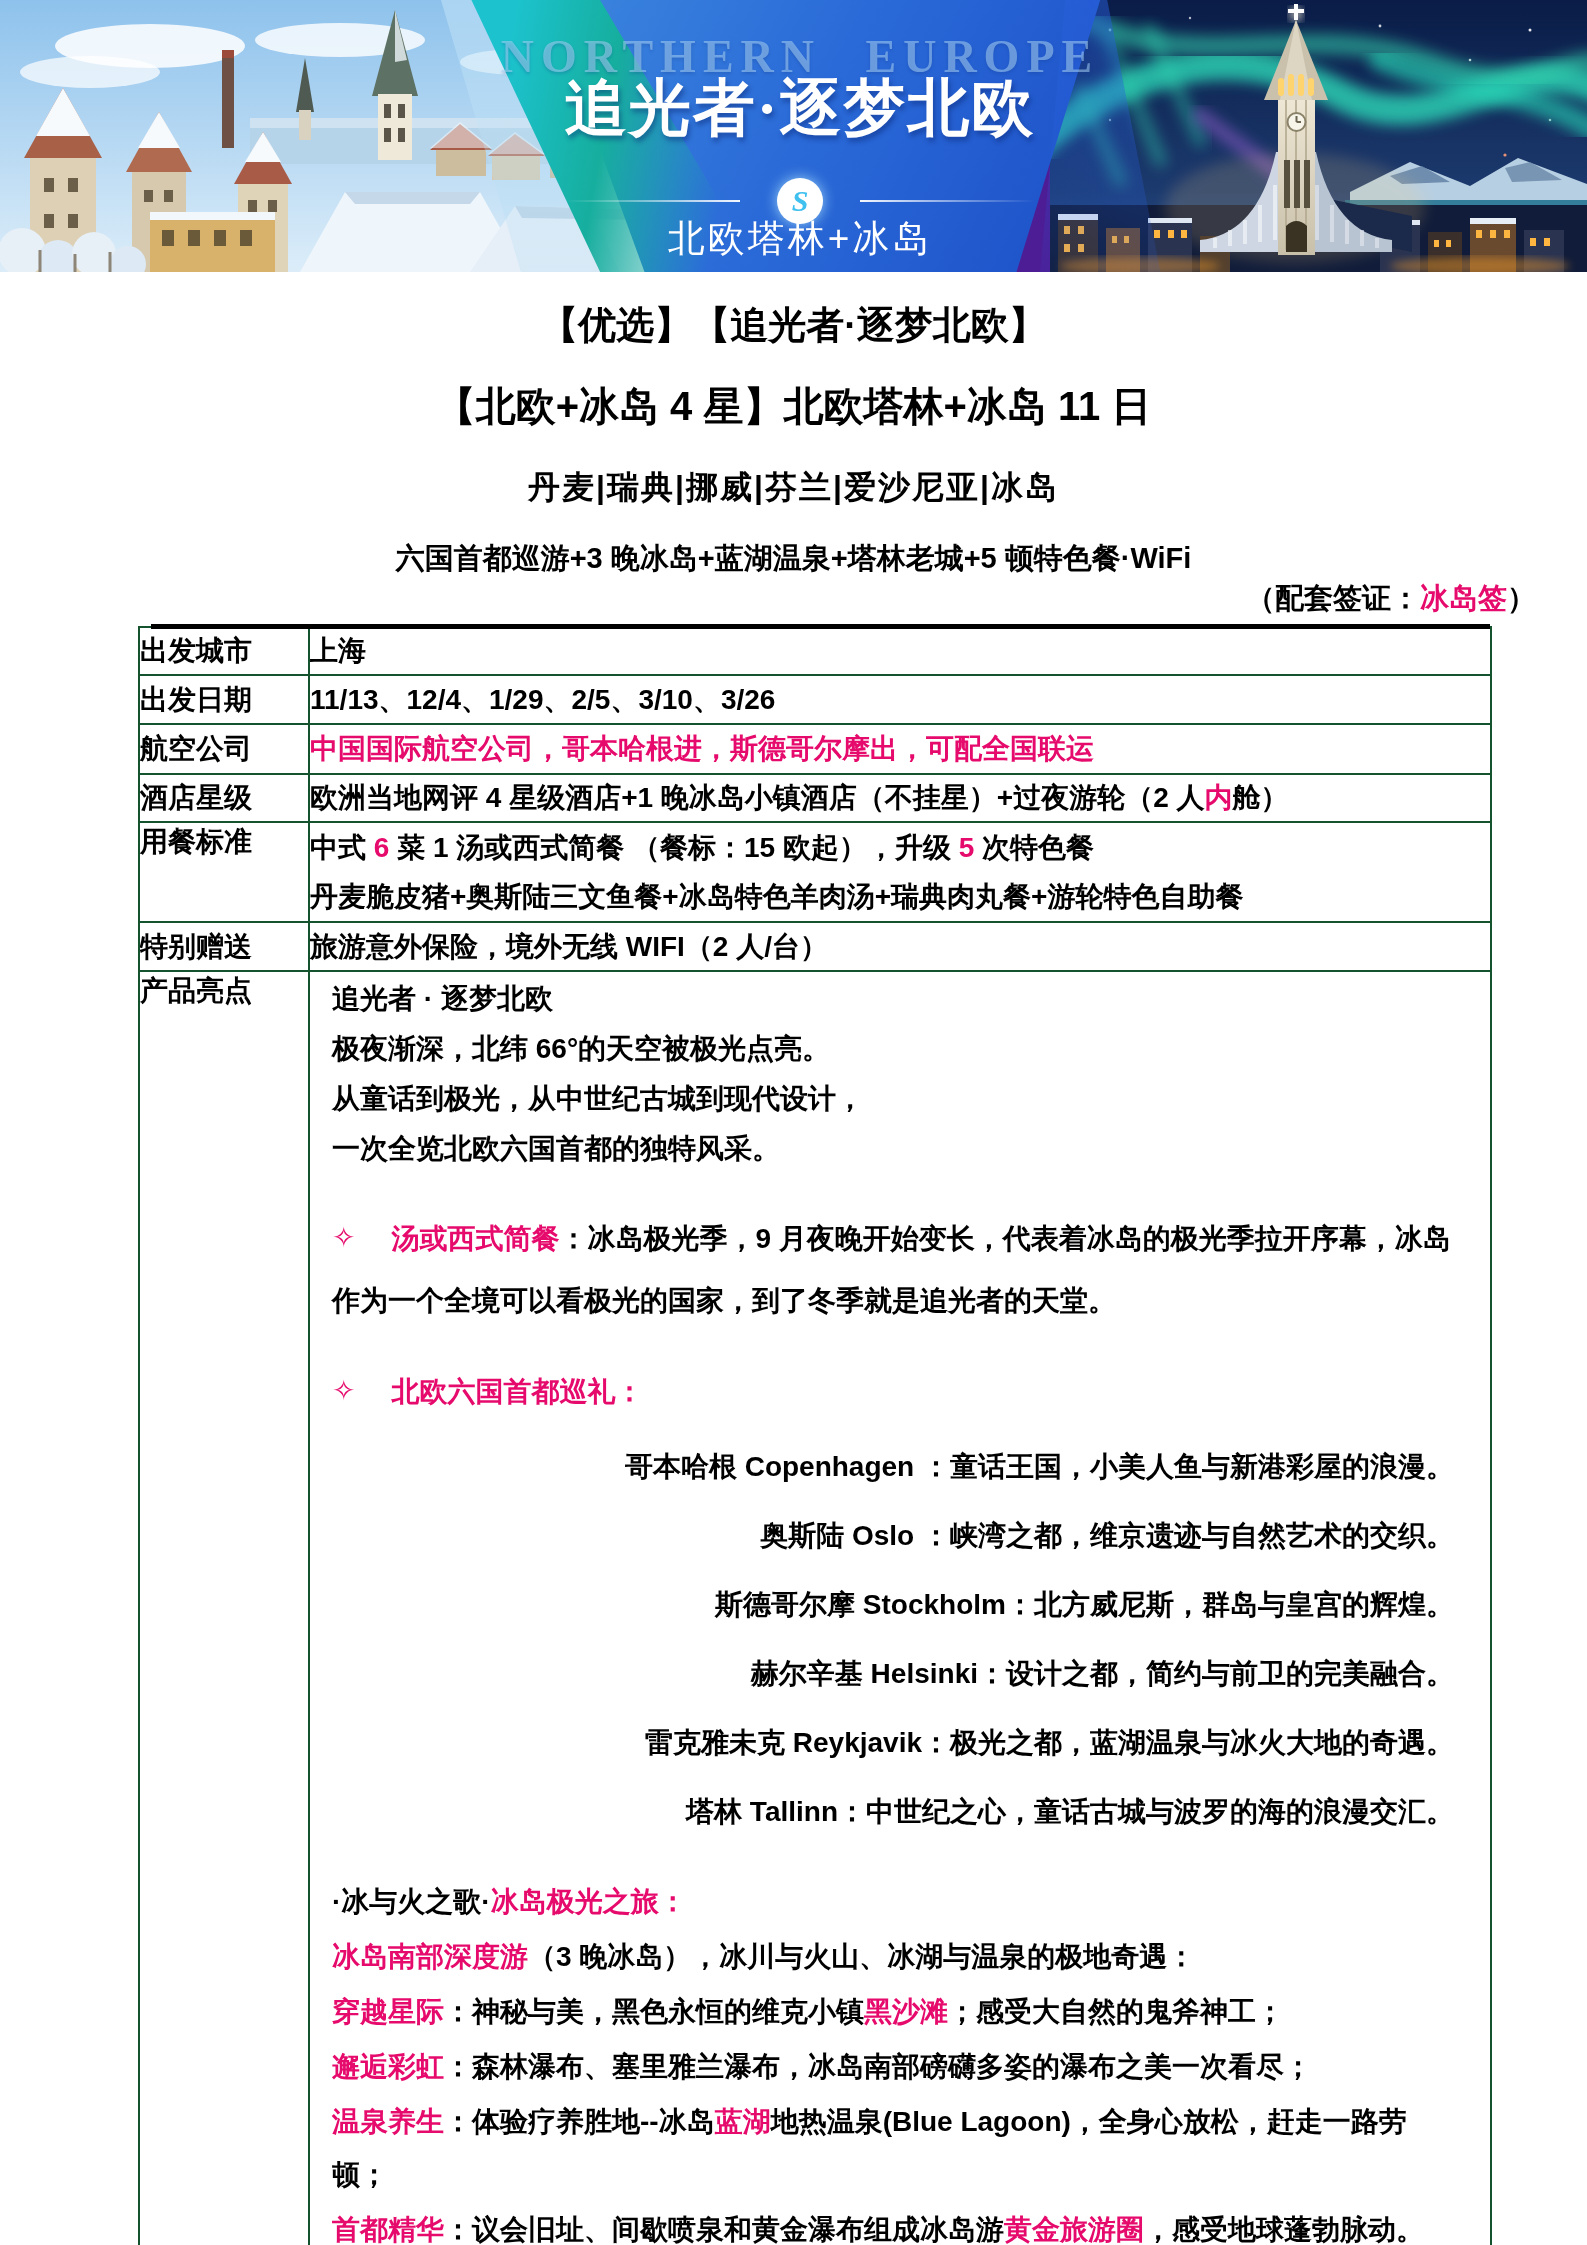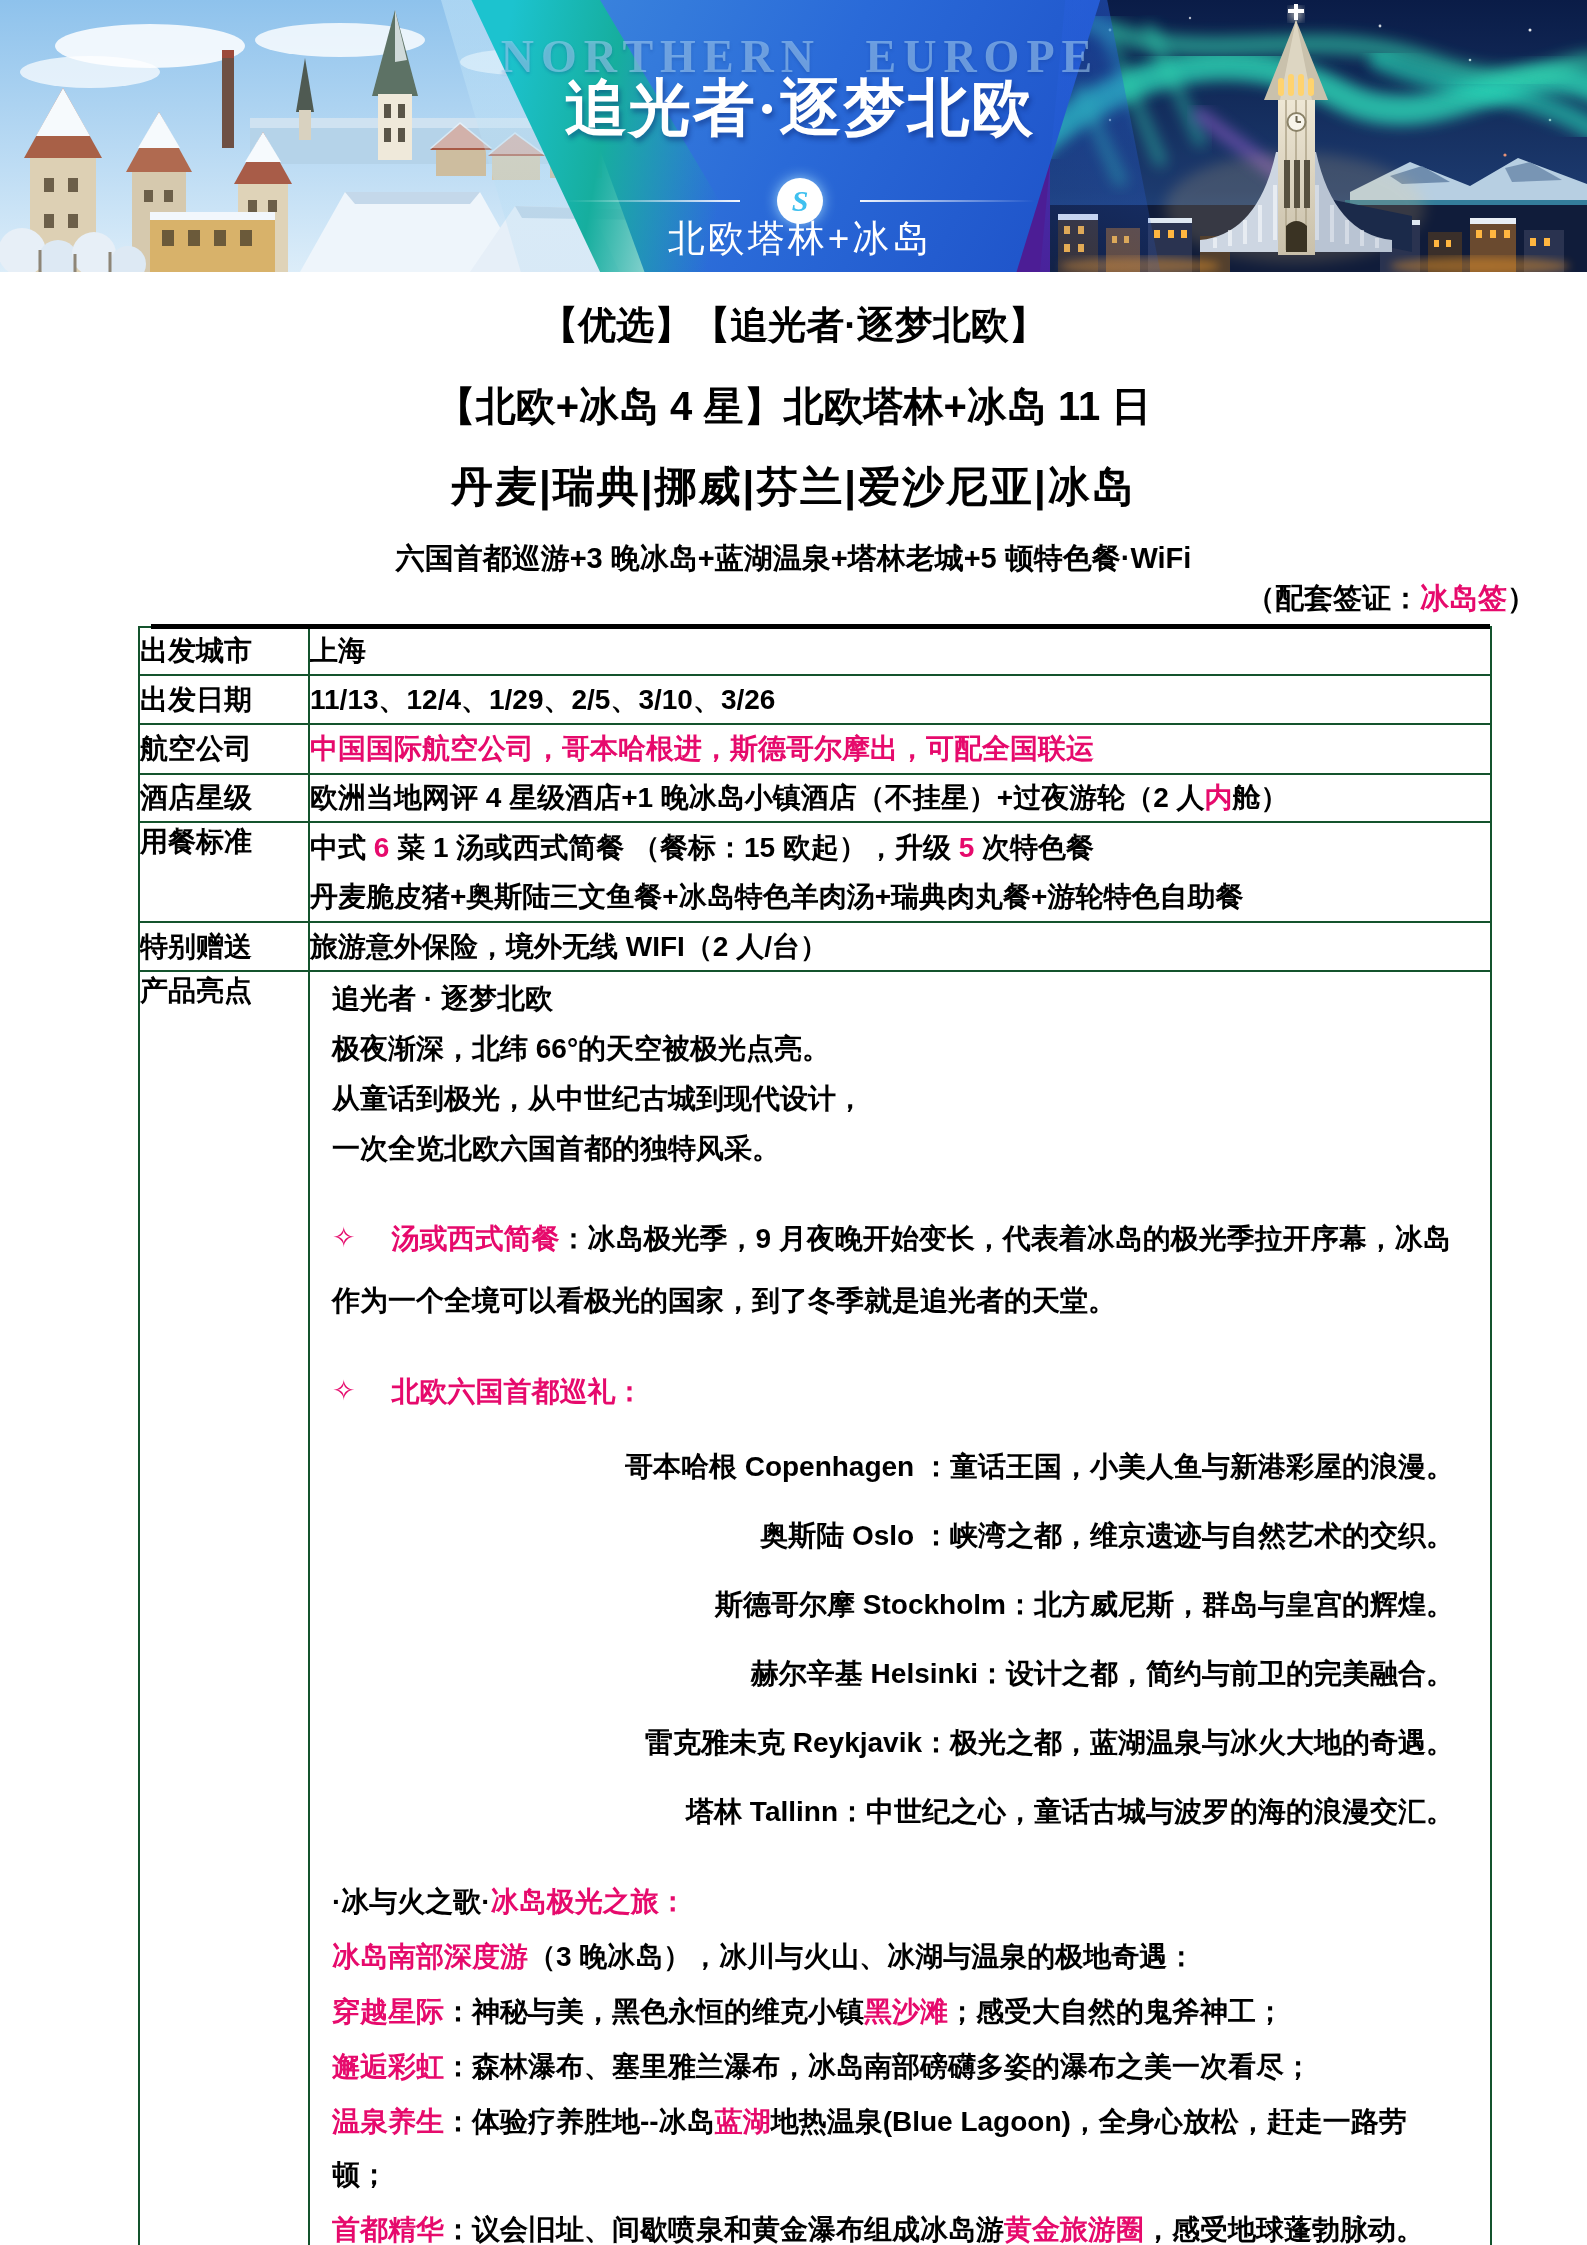--- a/index.html
+++ b/index.html
@@ -44,21 +44,21 @@
   .badge span{font-family:"Liberation Serif","DejaVu Serif",serif;font-weight:bold;
     font-size:30px;color:#3fc0ef;font-style:italic;}
   .banner-subtitle{position:absolute;left:-40px;right:-40px;top:214px;font-size:37px;
     color:#ffffff;letter-spacing:3px;white-space:nowrap;font-weight:500;}
 
   
   .headings{width:1587px;}
   .headings h1,.headings h2,.headings h3{margin:0;text-align:center;font-weight:bold;color:#000;}
   .h-line1{padding-top:30px;font-size:38px;line-height:46px;}
   .h-line2{padding-top:34px;font-size:40px;line-height:48px;}
-  .h-line3{padding-top:32px;font-size:42px;line-height:50px;letter-spacing:2px;}
+  .h-line3{padding-top:32px;font-size:32px;line-height:50px;letter-spacing:2px;}
   .h-line4{padding-top:28px;font-size:29px;line-height:36px;}
   .visa{padding-top:4px;padding-right:51px;text-align:right;font-size:29px;line-height:36px;font-weight:bold;}
 
   
   .table-wrap{position:relative;margin:10px 97px 0 138px;}
   .thick-top{position:absolute;left:13px;right:0;top:-2px;height:5px;background:#000;z-index:2;}
   table.info{border-collapse:collapse;width:1352px;table-layout:fixed;}
   table.info td{border:2px solid #14532d;font-size:28px;font-weight:bold;vertical-align:middle;
     padding:0;overflow:hidden;}
   td.lbl{padding-left:18px;vertical-align:middle;}

